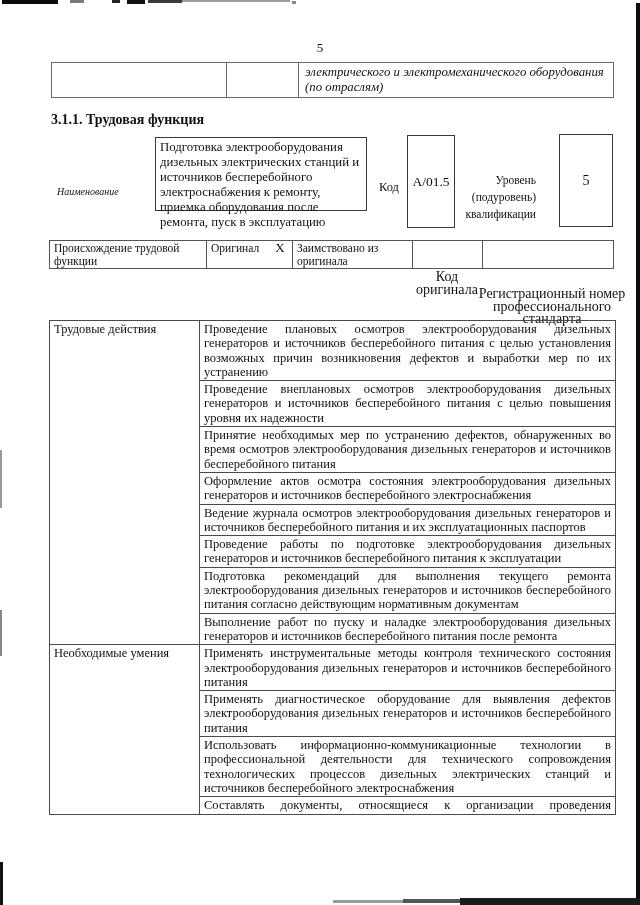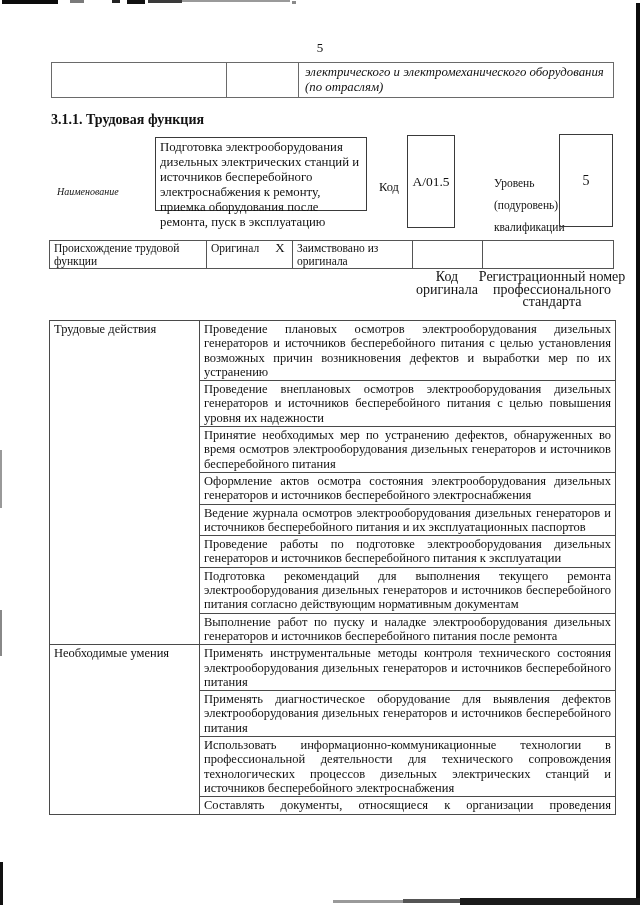--- a/index.html
+++ b/index.html
@@ -22,30 +22,30 @@
   .carry-table td { border:1px solid #6a6a6a; font-size:12.8px; line-height:15px; padding:2px 6px; vertical-align:top; height:34px; }
 
   
   .heading { top:112px; left:51px; font-size:14px; font-weight:bold; }
 
   
   .name-label { top:186px; left:57px; font-size:10px;font-style:italic; }
   .name-box { top:137px; left:155px; width:212px; height:74px; border:1px solid #3a3a3a; font-size:12.8px; line-height:15.1px; padding:2px 4px; }
   .code-label { top:180px; left:379px; font-size:12.5px; }
   .code-box { top:135px; left:407px; width:48px; height:93px; border:1px solid #3a3a3a; font-size:13.5px; display:flex; align-items:center; justify-content:center; }
-  .level-label { top:172px; left:494px; width:84px; font-size:11.5px; line-height:22px; text-align:left; }
+  .level-label { top:172px; left:452px; width:84px; font-size:11.5px; line-height:17px; text-align:right; }
   .level-box { top:134px; left:559px; width:54px; height:93px; border:1px solid #3a3a3a; font-size:14px; display:flex; align-items:center; justify-content:center; }
 
   
   .origin-table { top:240px; left:49px; width:564px; border-collapse:collapse; table-layout:fixed; }
   .origin-table td { border:1px solid #555; font-size:11.5px; line-height:12.5px; padding:1px 4px; vertical-align:top; height:27px; }
   .origin-mark { font-size:13px; margin-left:16px; }
   .under-label { font-size:14px; line-height:12.5px; text-align:center; }
   .code-orig-label { top:271px; left:408px; width:78px; }
-  .reg-num-label { top:271px; left:477px; width:150px; }
+  .reg-num-label { top:288px; left:477px; width:150px; }
 
   
   .main-table { top:320px; left:49px; width:567px; border-collapse:collapse; table-layout:fixed; }
   .main-table td { border:1px solid #4a4a4a; font-size:12.5px; line-height:14.3px; padding:1px 4px; vertical-align:top; }
   .main-table td.lbl { width:150px; }
   .main-table td.cell { text-align:justify; }
   .main-table td.cell.stretch { text-align-last:justify; }
 </style>
 </head>
 <body>

